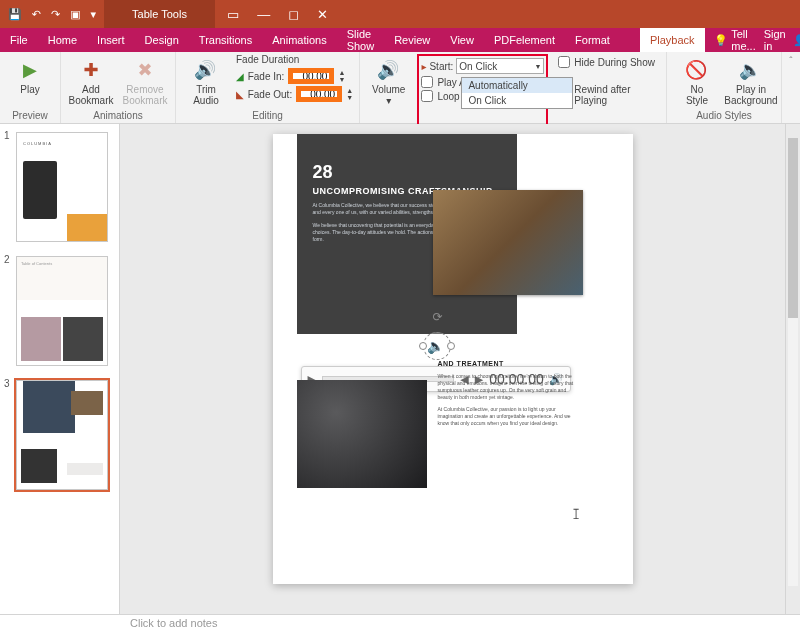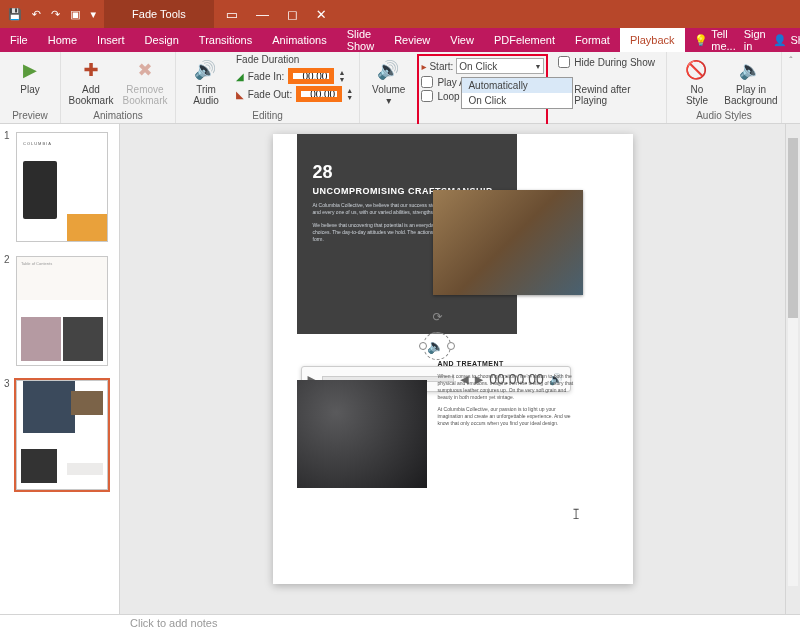--- a/index.html
+++ b/index.html
@@ -10,21 +10,21 @@
 .titlebar .qat { display: flex; align-items: center; gap: 10px; padding: 0 8px; }
 .titlebar .qat span { cursor: pointer; }
 .titlebar .title-center { flex: 1; text-align: center; }
 .titlebar .audio-tools { background: #9b3a21; padding: 0 28px; align-self: stretch; display: flex; align-items: center; }
 .titlebar .winctrl { display: flex; gap: 18px; padding: 0 12px; }
 .titlebar .winctrl span { cursor: pointer; font-size: 13px; }
 
 
 .tabs { height: 24px; background: #be185d; display: flex; align-items: stretch; color: #fff; font-size: 11px; }
 .tabs .tab { padding: 0 10px; display: flex; align-items: center; cursor: pointer; }
-.tabs .tab.active { background: #fff; color: #b7472a; }
+.tabs .tab.active { background: #fff; color: #b7472a; margin-left: 20px; }
 .tabs .spacer { flex: 1; }
 .tabs .right { display: flex; align-items: center; gap: 8px; padding: 0 10px; }
 .tabs .right span { display: flex; align-items: center; gap: 3px; }
 
 
 .ribbon { height: 72px; background: #f3f3f3; border-bottom: 1px solid #d4d4d4; display: flex; position: relative; }
 .group { border-right: 1px solid #e0e0e0; padding: 2px 6px 0 6px; display: flex; flex-direction: column; }
 .group-body { flex: 1; display: flex; align-items: flex-start; gap: 6px; }
 .group-label { text-align: center; font-size: 10px; color: #666; padding-bottom: 2px; }
 .btn-lg { display: flex; flex-direction: column; align-items: center; justify-content: center; width: 48px; cursor: pointer; padding-top: 4px; }
@@ -107,21 +107,21 @@
 <body>
 
 <div class="titlebar">
   <div class="qat">
     <span>💾</span>
     <span>↶</span>
     <span>↷</span>
     <span>▣</span>
     <span>▾</span>
   </div>
-  <div class="audio-tools">Fade Tools</div>
+  <div class="audio-tools">Table Tools</div>
   <div class="winctrl">
     <span>▭</span>
     <span>―</span>
     <span>◻</span>
     <span>✕</span>
   </div>
 </div>
 
 <div class="tabs">
   <div class="tab">File</div>

